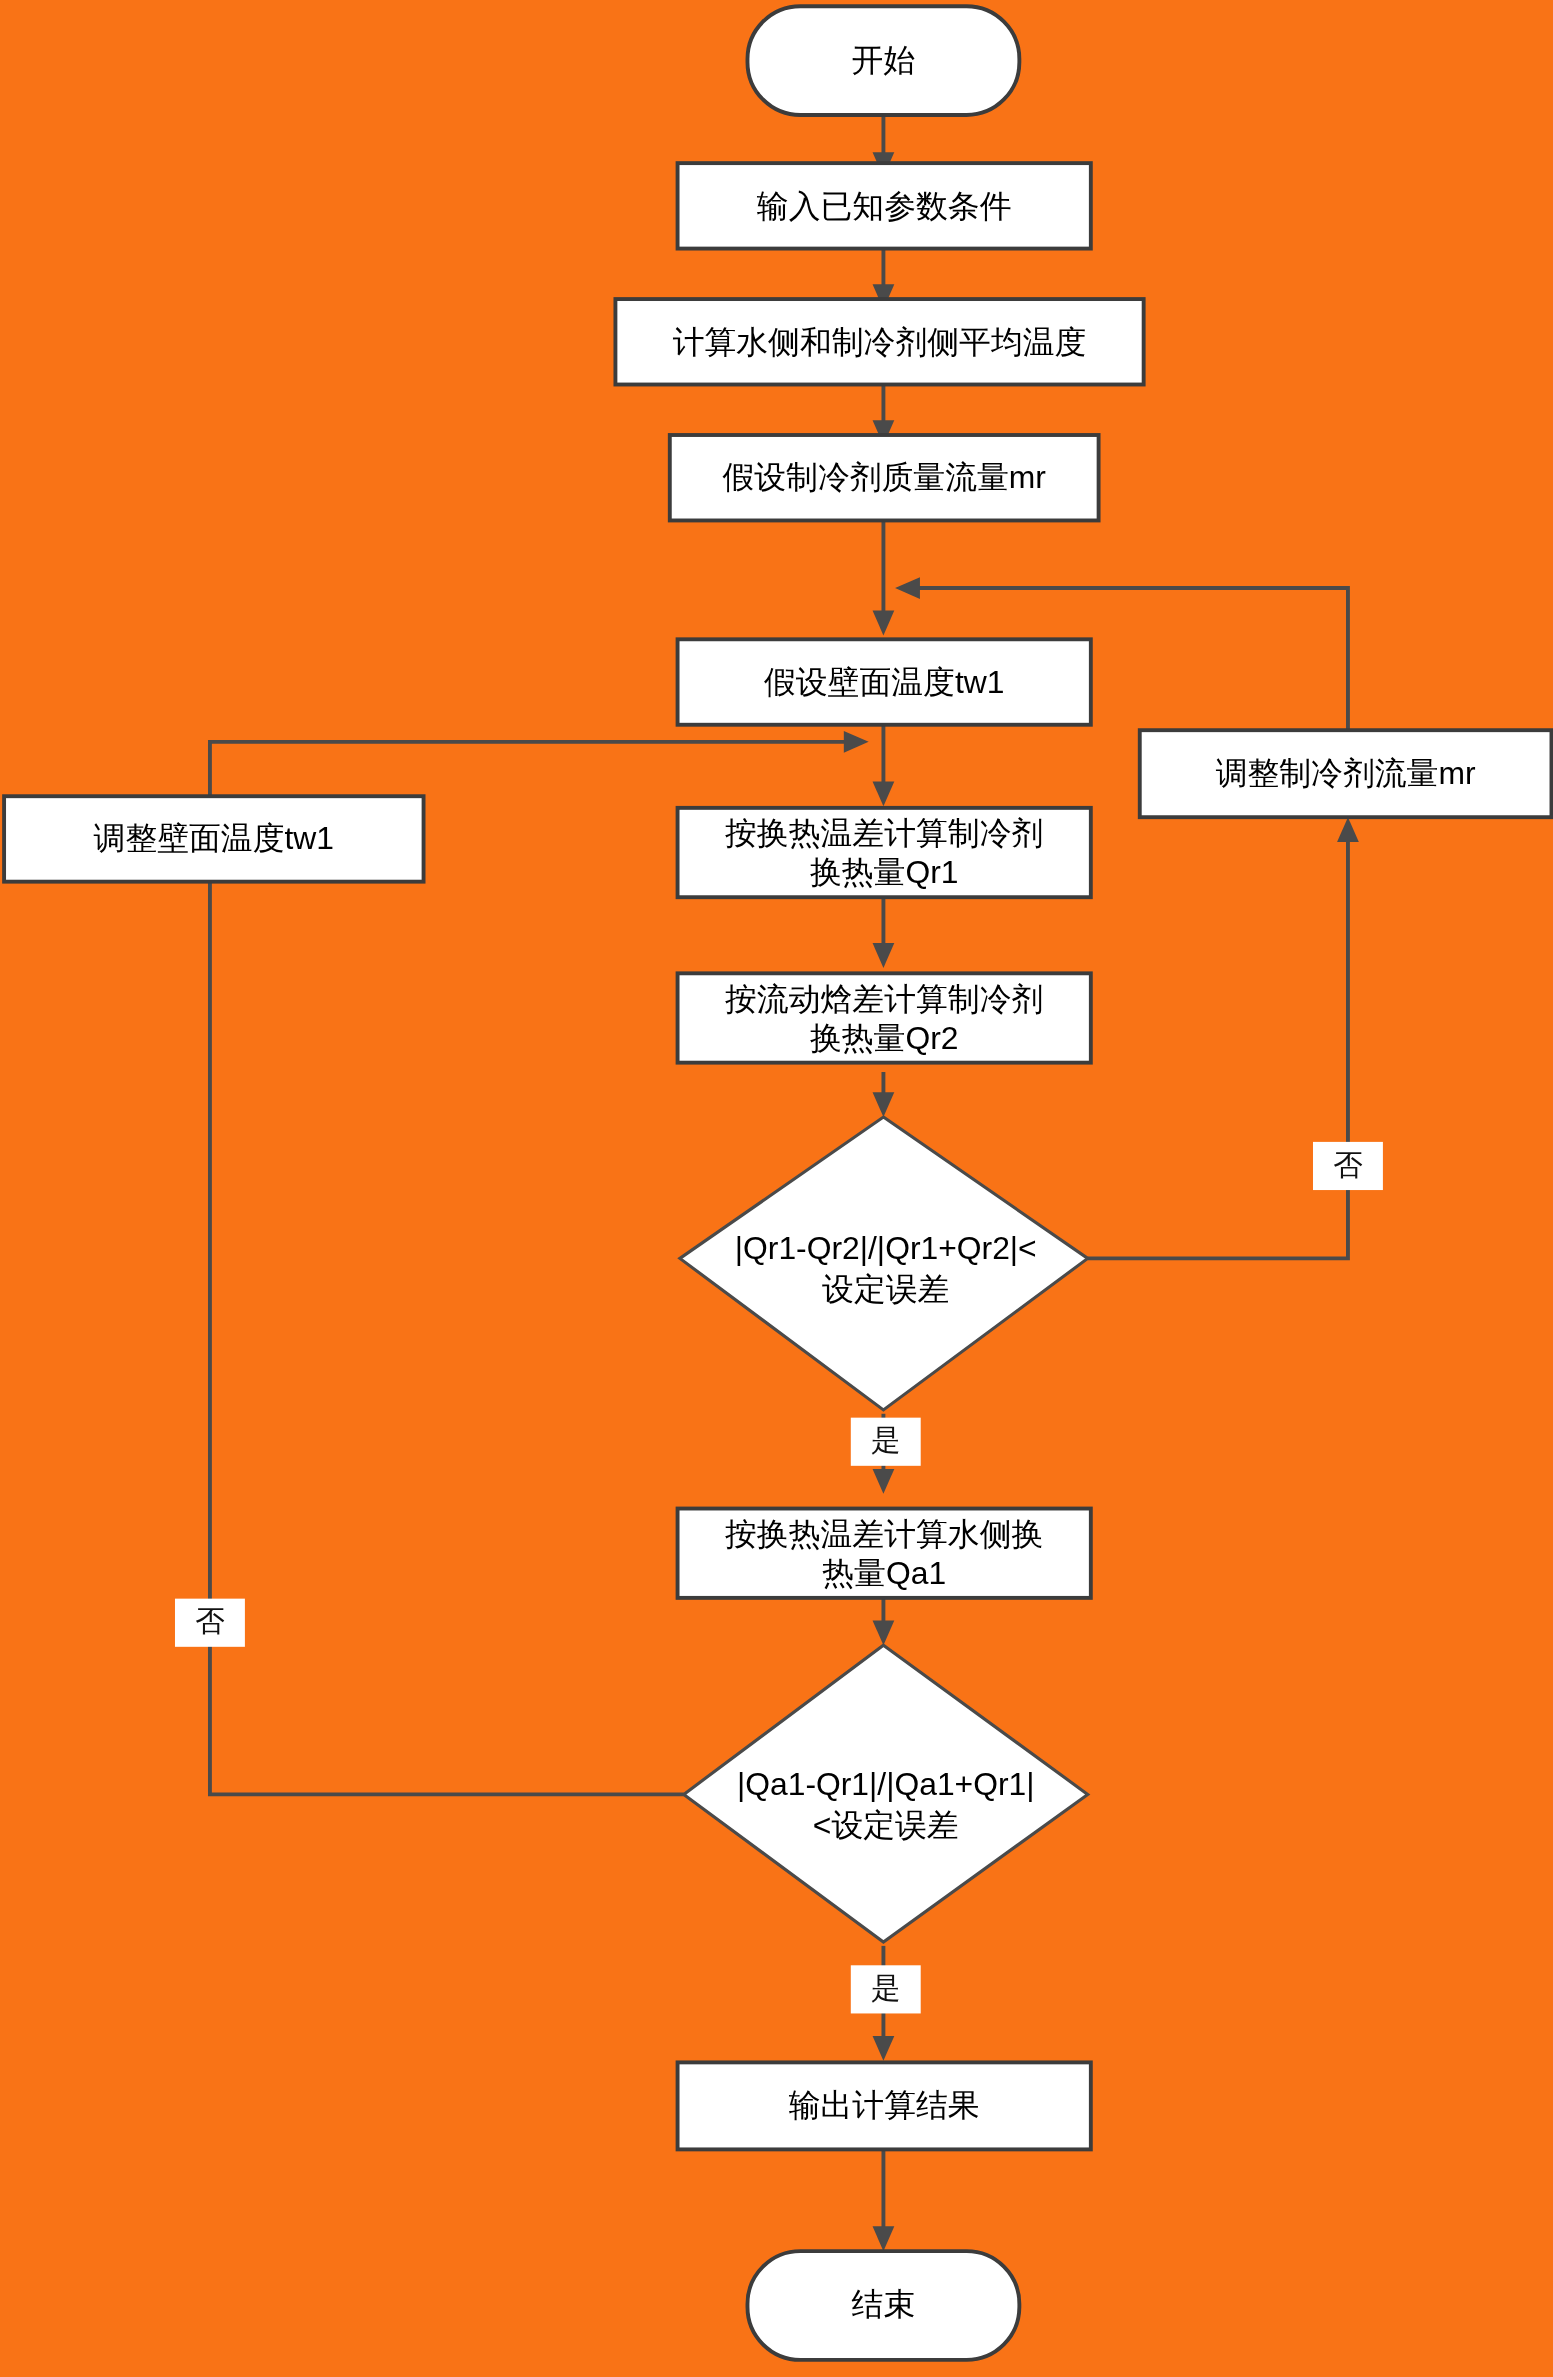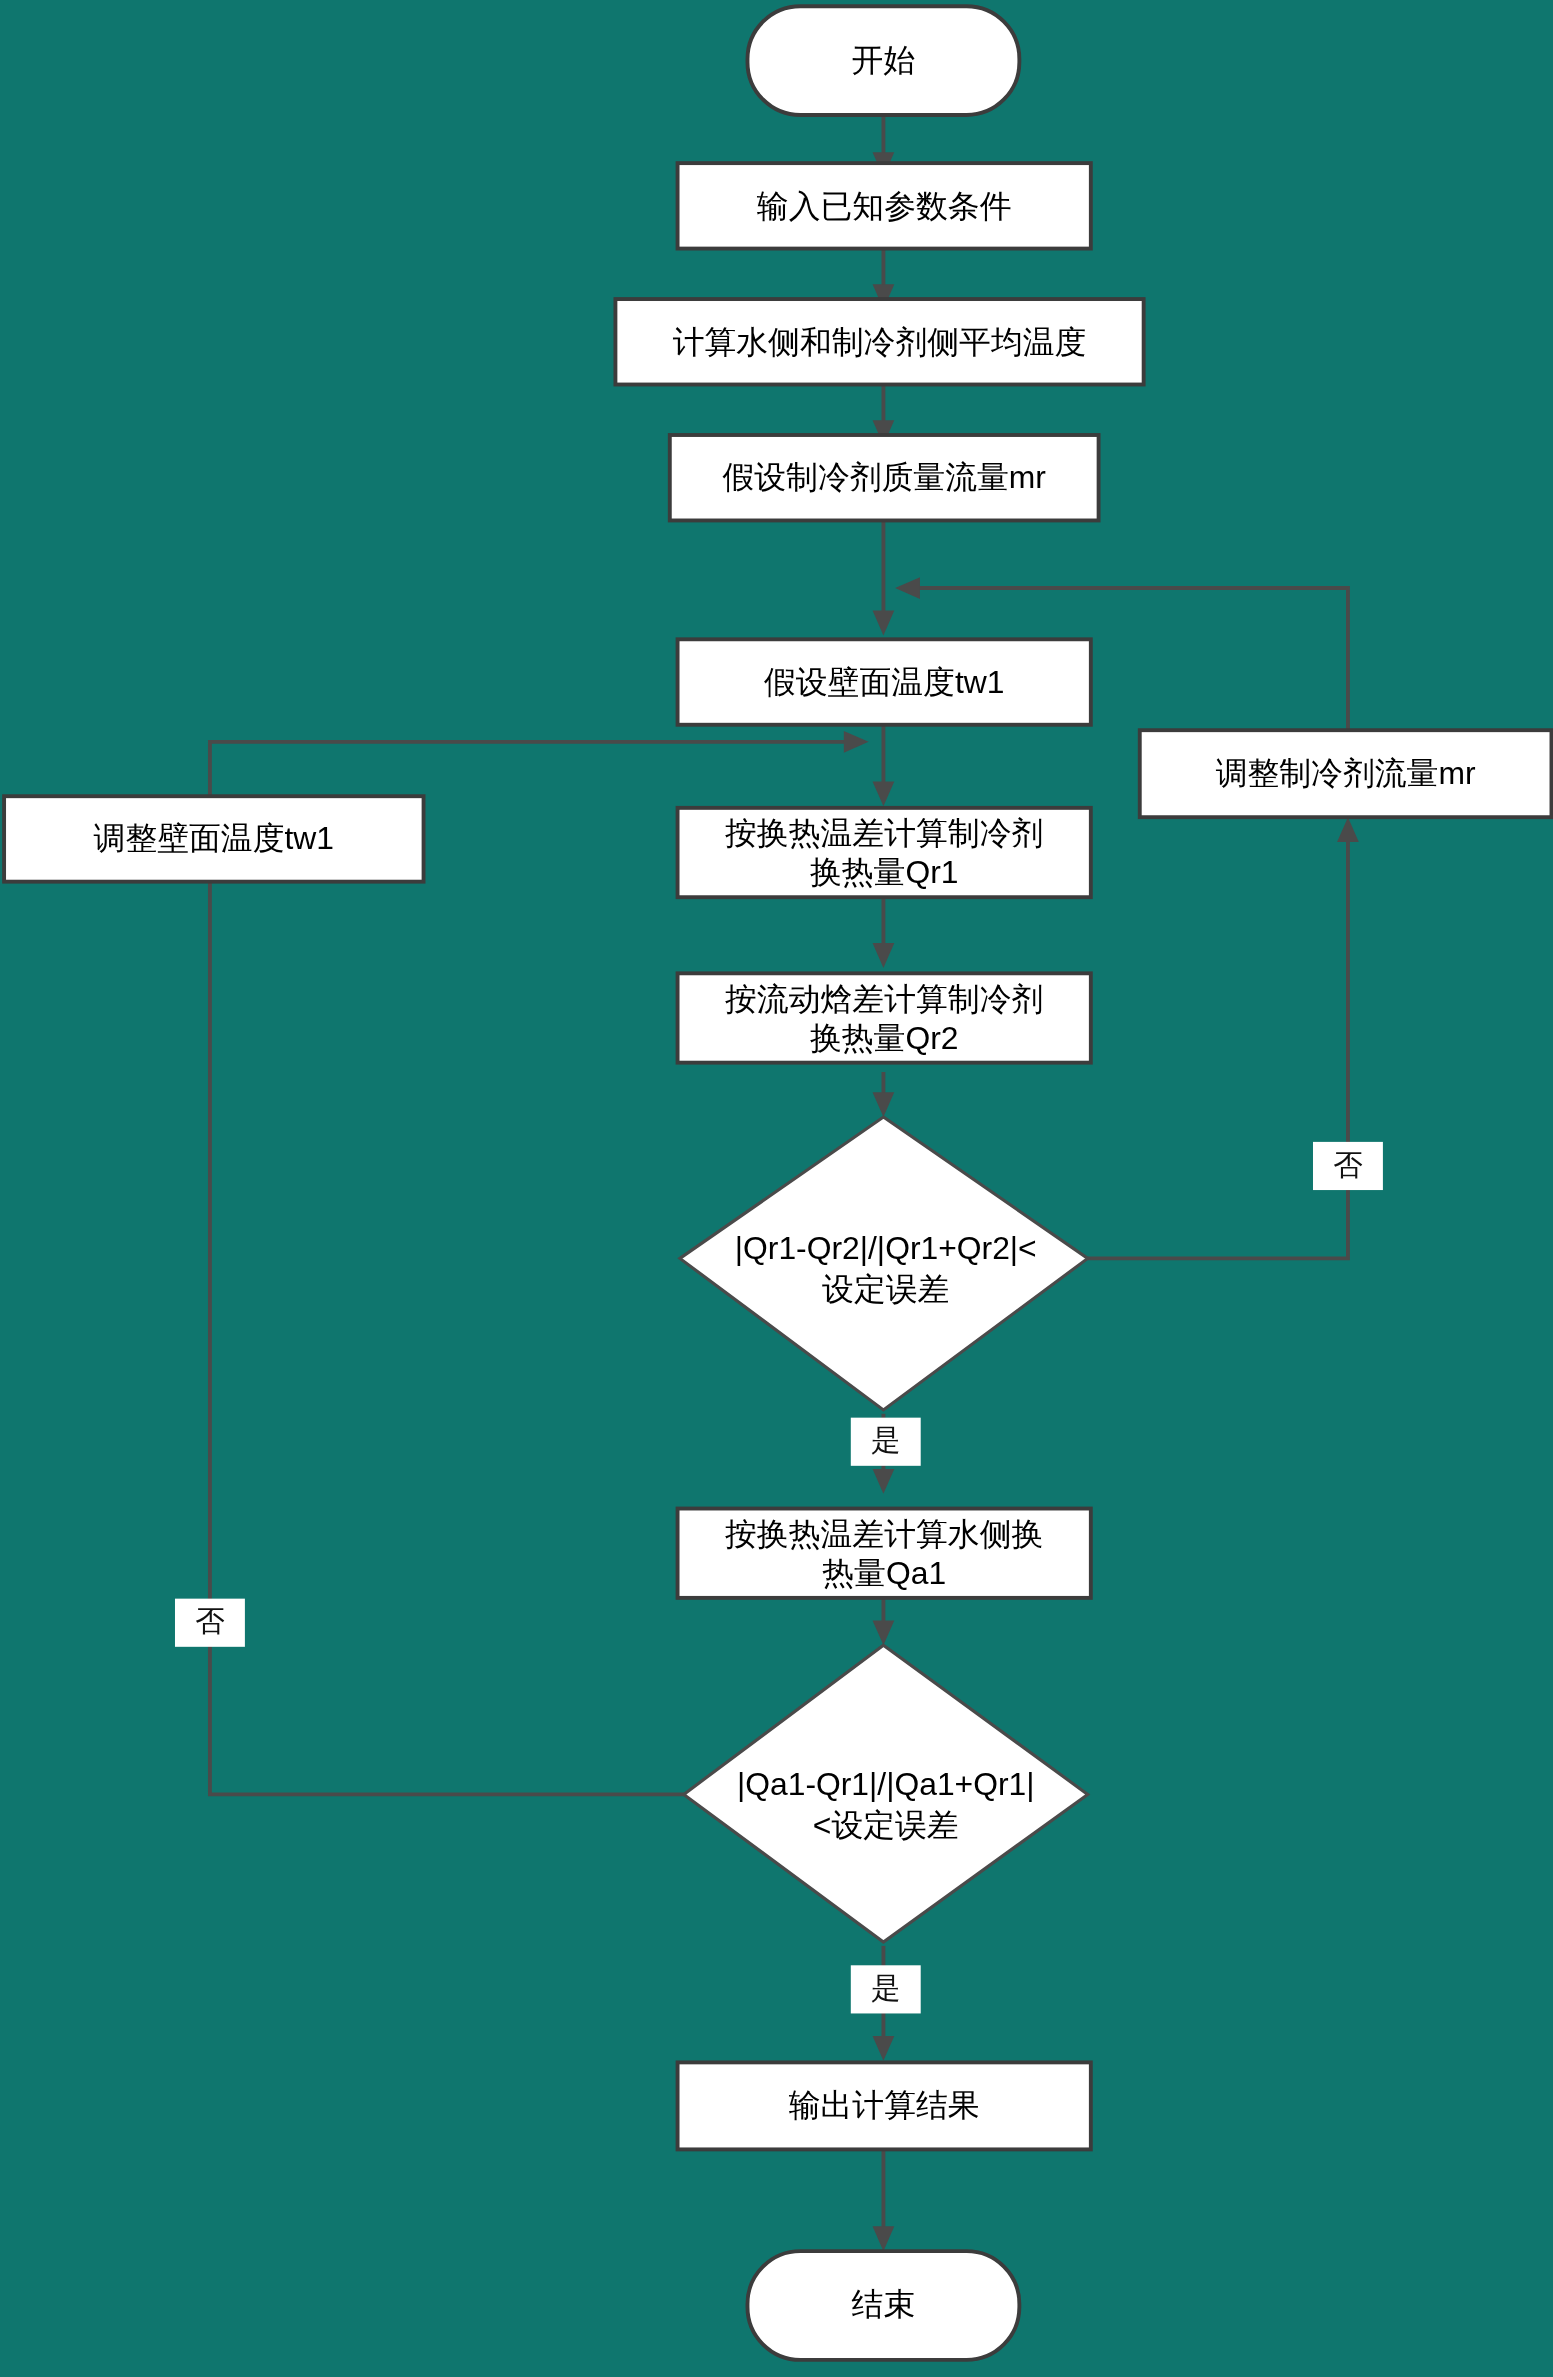--- a/index.html
+++ b/index.html
@@ -7,21 +7,21 @@
     padding: 0;
     background: #ffffff;
   }
   body {
     font-family: "Liberation Sans", "DejaVu Sans", sans-serif;
   }
   #canvas {
     position: relative;
     width: 1554px;
     height: 2377px;
-    background: #0f766e;
+    background: #f97316;
     overflow: hidden;
   }
   svg.flow {
     position: absolute;
     top: 0;
     left: 0;
     width: 1554px;
     height: 2377px;
   }
   .node-text {

